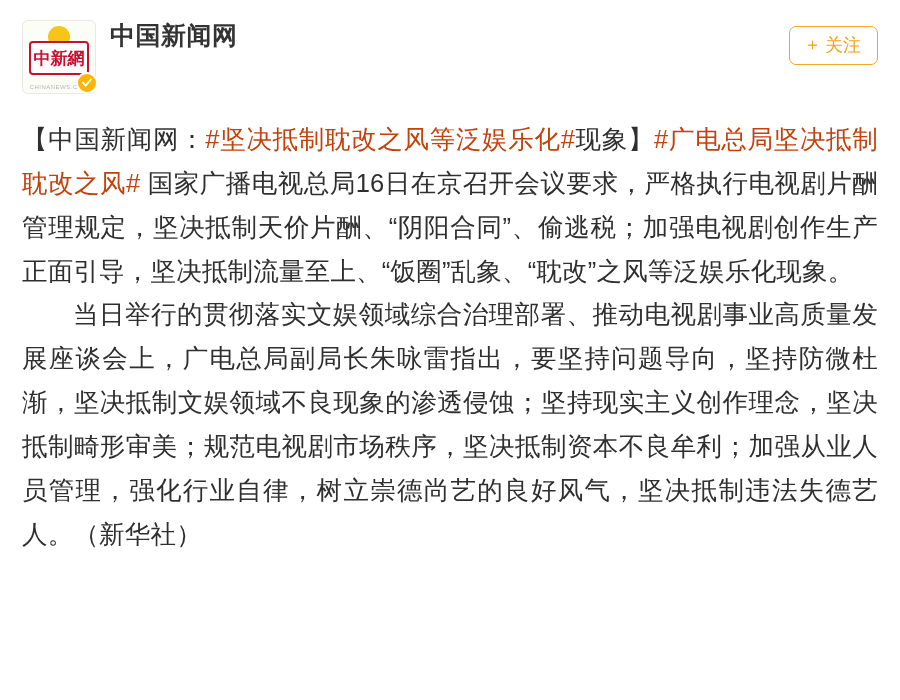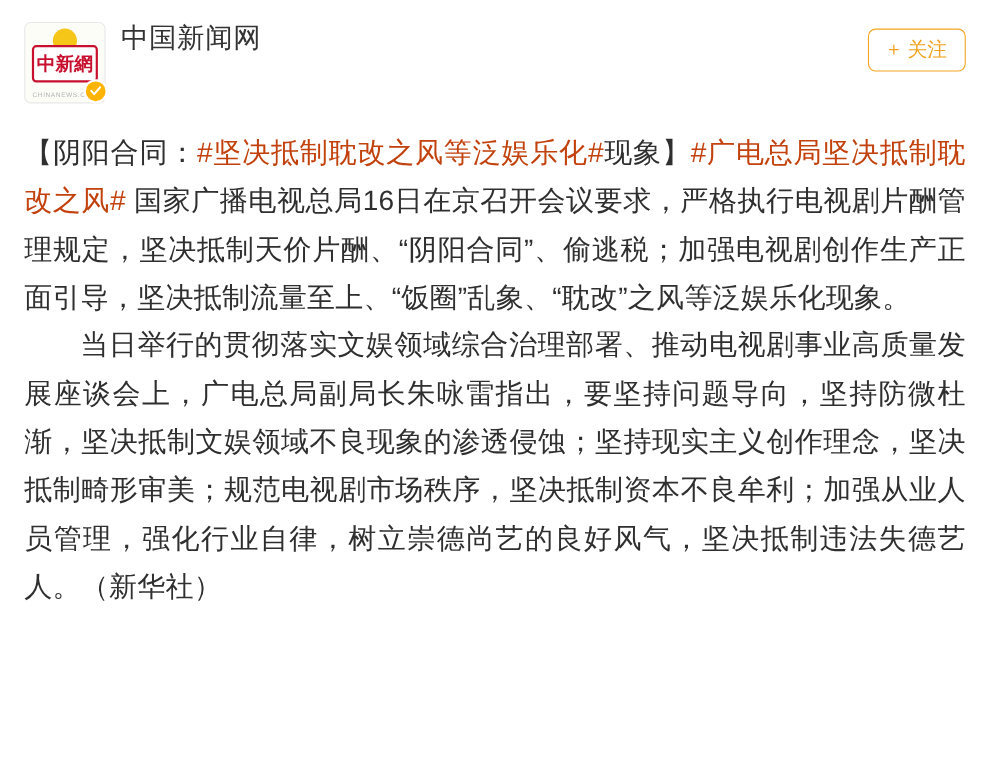--- a/index.html
+++ b/index.html
@@ -103,20 +103,21 @@
     margin-left: 16px;
     padding-top: 4px;
     flex: 1 1 auto;
     min-width: 0;
   }
   .account-name {
     font-size: 25px;
     color: #333333;
     line-height: 1.25;
     letter-spacing: 0.5px;
+    font-weight: bold;
   }
   .meta {
     margin-top: 9px;
     font-size: 16.5px;
     color: #939393;
     display: flex;
     align-items: center;
     flex-wrap: nowrap;
     gap: 7px;
     white-space: nowrap;
@@ -191,17 +192,17 @@
     </div>
 
     <div class="follow-btn">
       <span class="plus">＋</span>
       <span>关注</span>
     </div>
 
   </div>
 
   <div class="body">
-    <p><span class="seg">【阴阳合同：</span><span class="topic">#坚决抵制耽改之风等泛娱乐化#</span><span class="seg">现象】</span><span class="topic">#广电总局坚决抵制耽改之风#</span><span class="seg"> 国家广播电视总局16日在京召开会议要求，严格执行电视剧片酬管理规定，坚决抵制天价片酬、“阴阳合同”、偷逃税；加强电视剧创作生产正面引导，坚决抵制流量至上、“饭圈”乱象、“耽改”之风等泛娱乐化现象。</span></p>
+    <p><span class="seg">【中国新闻网：</span><span class="topic">#坚决抵制耽改之风等泛娱乐化#</span><span class="seg">现象】</span><span class="topic">#广电总局坚决抵制耽改之风#</span><span class="seg"> 国家广播电视总局16日在京召开会议要求，严格执行电视剧片酬管理规定，坚决抵制天价片酬、“阴阳合同”、偷逃税；加强电视剧创作生产正面引导，坚决抵制流量至上、“饭圈”乱象、“耽改”之风等泛娱乐化现象。</span></p>
     <p class="indent">当日举行的贯彻落实文娱领域综合治理部署、推动电视剧事业高质量发展座谈会上，广电总局副局长朱咏雷指出，要坚持问题导向，坚持防微杜渐，坚决抵制文娱领域不良现象的渗透侵蚀；坚持现实主义创作理念，坚决抵制畸形审美；规范电视剧市场秩序，坚决抵制资本不良牟利；加强从业人员管理，强化行业自律，树立崇德尚艺的良好风气，坚决抵制违法失德艺人。（新华社）</p>
   </div>
 
 </div>
 
 </body></html>

